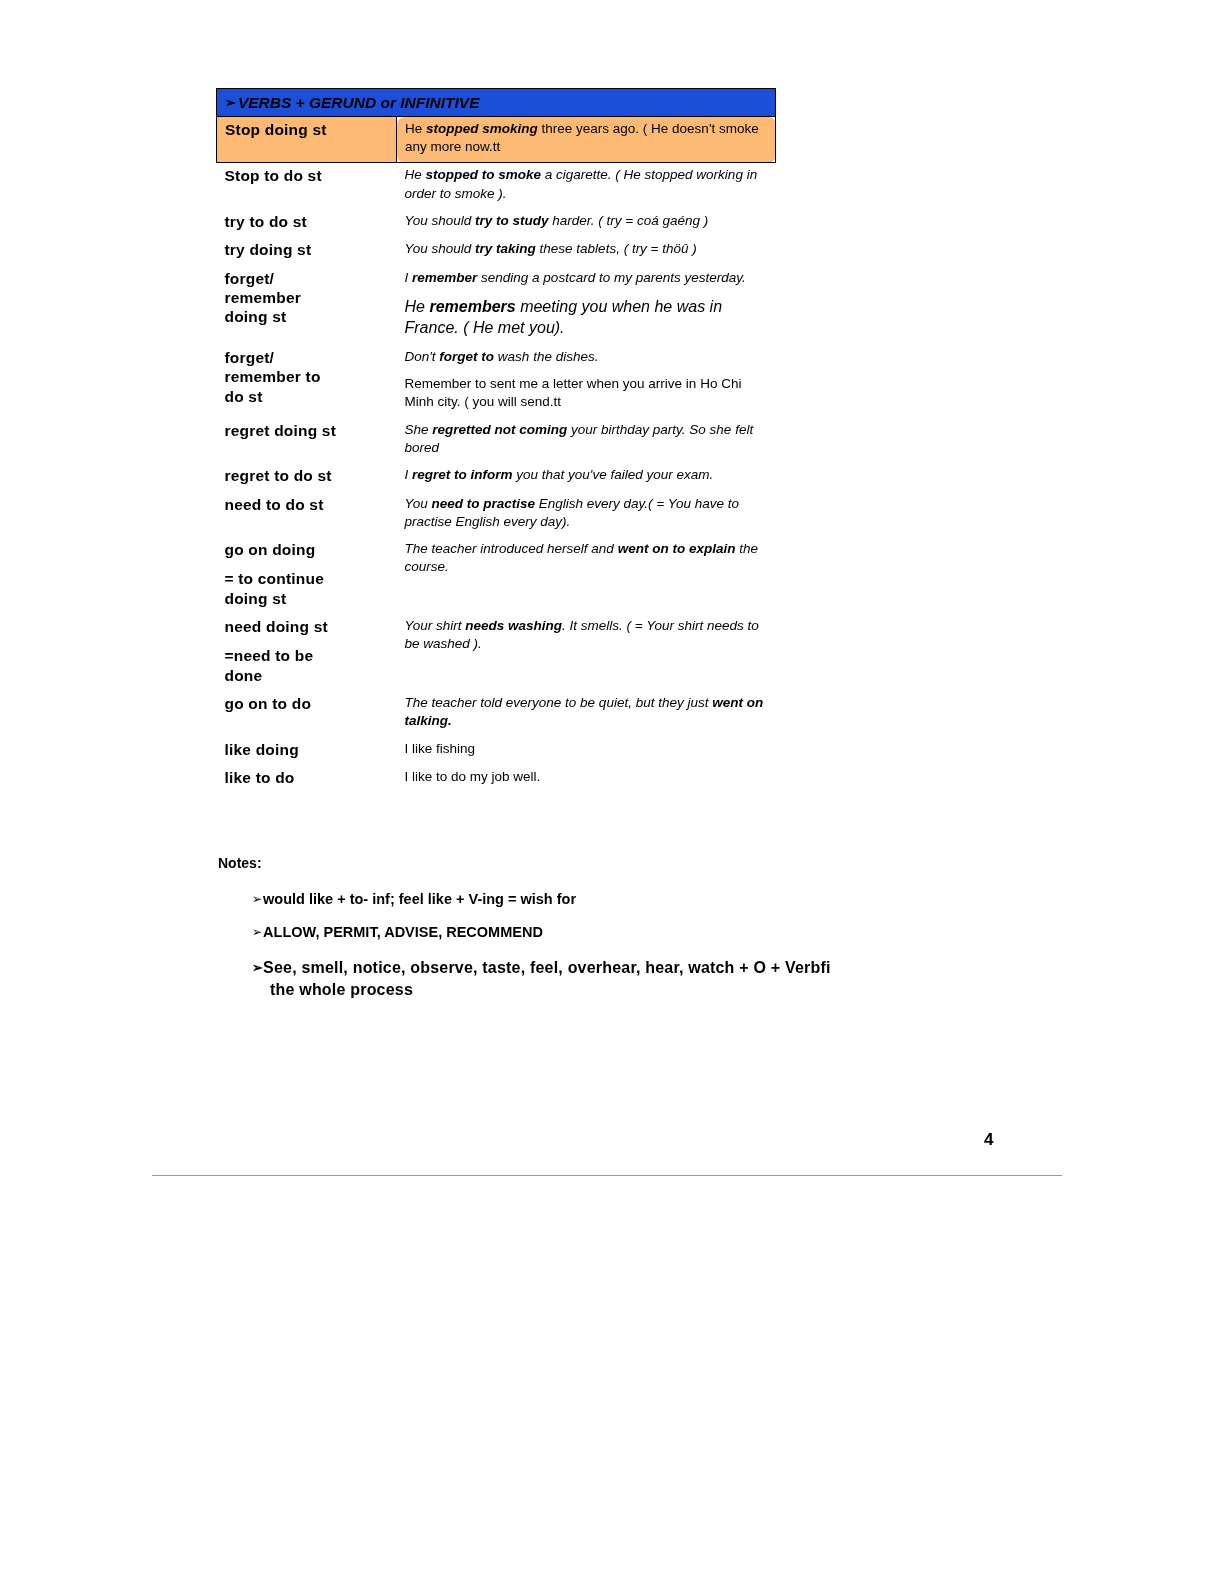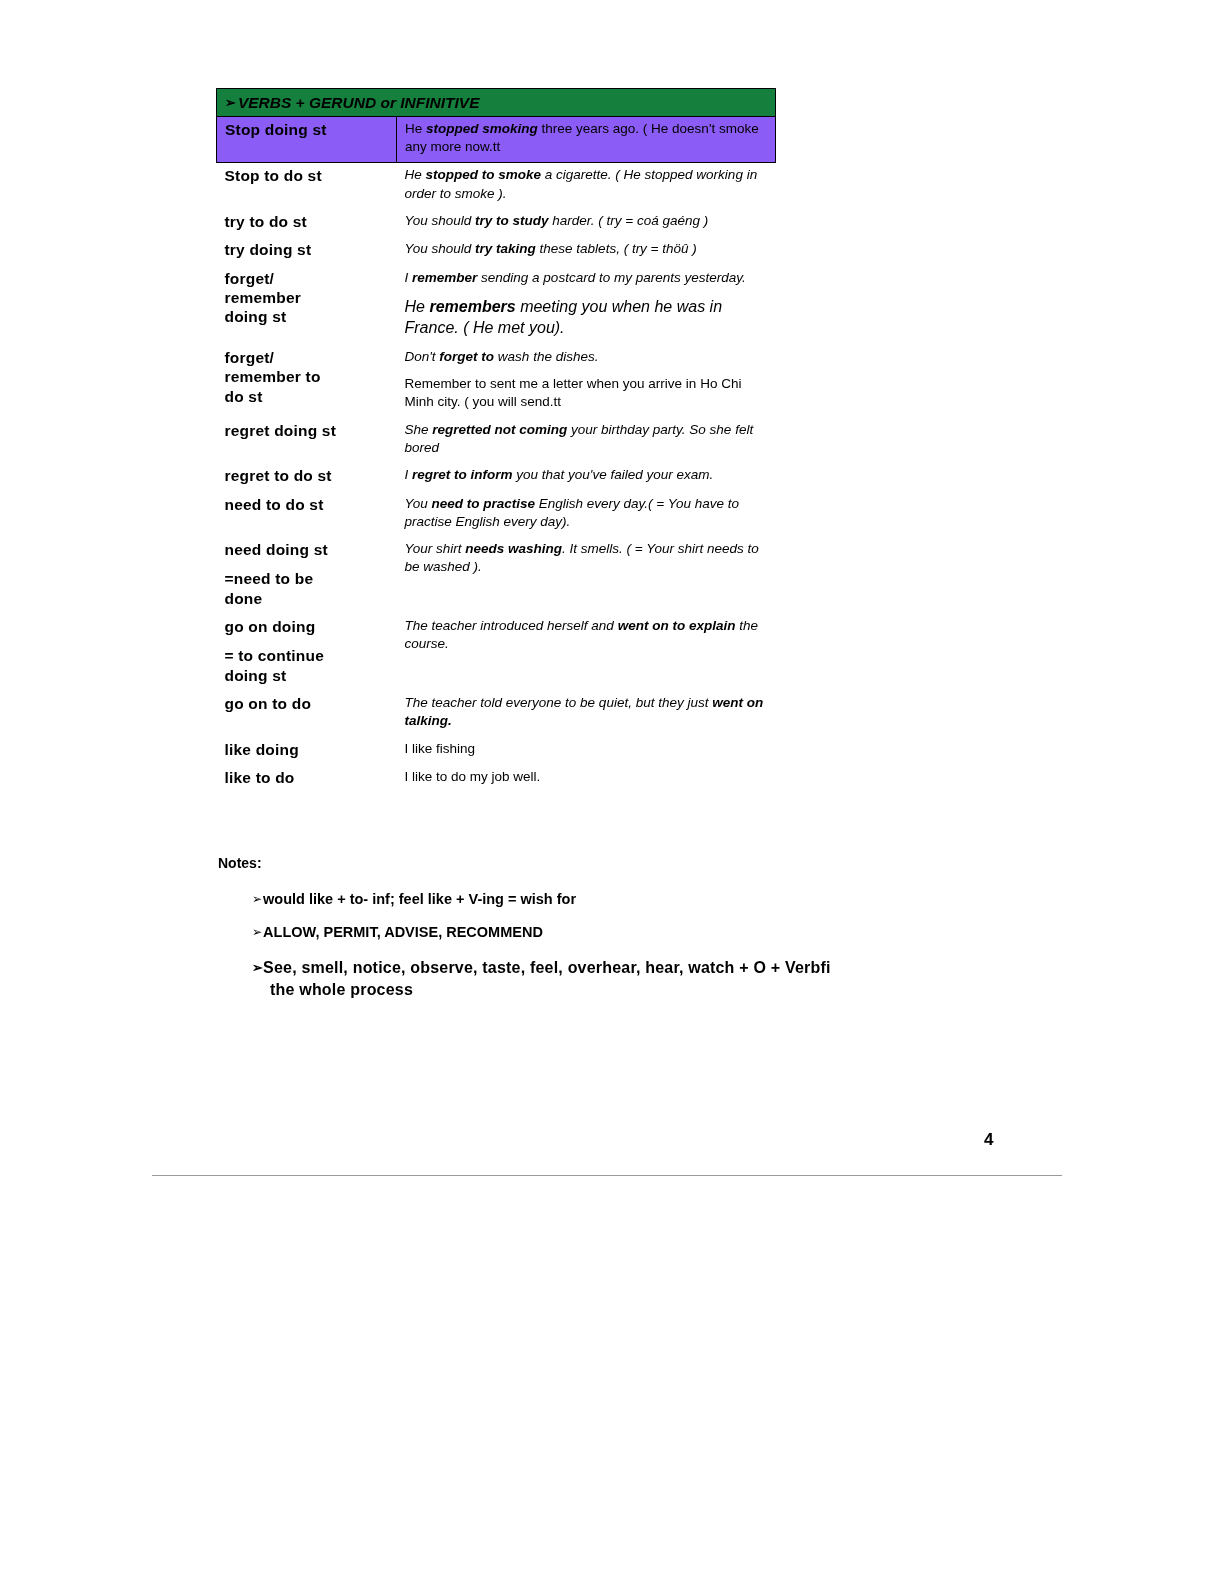--- a/index.html
+++ b/index.html
@@ -26,51 +26,52 @@
     left: 216px;
     top: 88px;
     width: 560px;
     border-collapse: collapse;
   }
   .verb-table td {
     vertical-align: top;
     padding: 3px 6px 6px 8px;
   }
   .head-row td {
-    background: #15803d;
+    background: #1d4ed8;
     border: 1px solid #000;
     font-style: italic;
     font-weight: bold;
     font-size: 15.5px;
     padding: 5px 6px 4px 8px;
   }
   .head-row .arrow {
     font-size: 13px;
     font-style: normal;
     vertical-align: 1px;
     margin-right: 2px;
   }
   .row-shade td {
-    background: #8b5cf6;
+    background: #fdba74;
     border: 1px solid #000;
   }
   td.term {
     width: 165px;
     font-weight: bold;
     font-size: 15.5px;
     line-height: 1.25;
     letter-spacing: 0.2px;
   }
   td.ex {
     font-size: 13.5px;
     line-height: 1.35;
     font-style: italic;
   }
   td.ex.upright {
     font-style: normal;
+    border-radius: 8px;
   }
   td.ex b {
     font-style: italic;
     font-weight: bold;
   }
   td.ex.upright b {
     font-style: italic;
   }
   .ex p {
     margin: 0 0 9px 0;
@@ -243,30 +244,30 @@
     </tr>
 
     <tr>
       <td class="term pad-top">need to do st</td>
       <td class="ex pad-top">
         <p>You <b>need to practise</b> English every day.( = You have to practise English every day).</p>
       </td>
     </tr>
 
     <tr>
+      <td class="term pad-top">go on doing<div style="margin-top:10px;">= to continue<br>doing st</div></td>
+      <td class="ex pad-top2">
+        <p>The teacher introduced herself and <b>went on to explain</b> the course.</p>
+      </td>
+    </tr>
+
+    <tr>
       <td class="term pad-top2">need doing st<div style="margin-top:10px;">=need to be<br>done</div></td>
       <td class="ex pad-top2">
         <p>Your shirt <b>needs washing</b>. It smells. ( = Your shirt needs to be washed ).</p>
-      </td>
-    </tr>
-
-    <tr>
-      <td class="term pad-top">go on doing<div style="margin-top:10px;">= to continue<br>doing st</div></td>
-      <td class="ex pad-top2">
-        <p>The teacher introduced herself and <b>went on to explain</b> the course.</p>
       </td>
     </tr>
 
     <tr>
       <td class="term pad-top2">go on to do</td>
       <td class="ex pad-top2">
         <p>The teacher told everyone to be quiet, but they just <b>went on talking.</b></p>
       </td>
     </tr>
 

